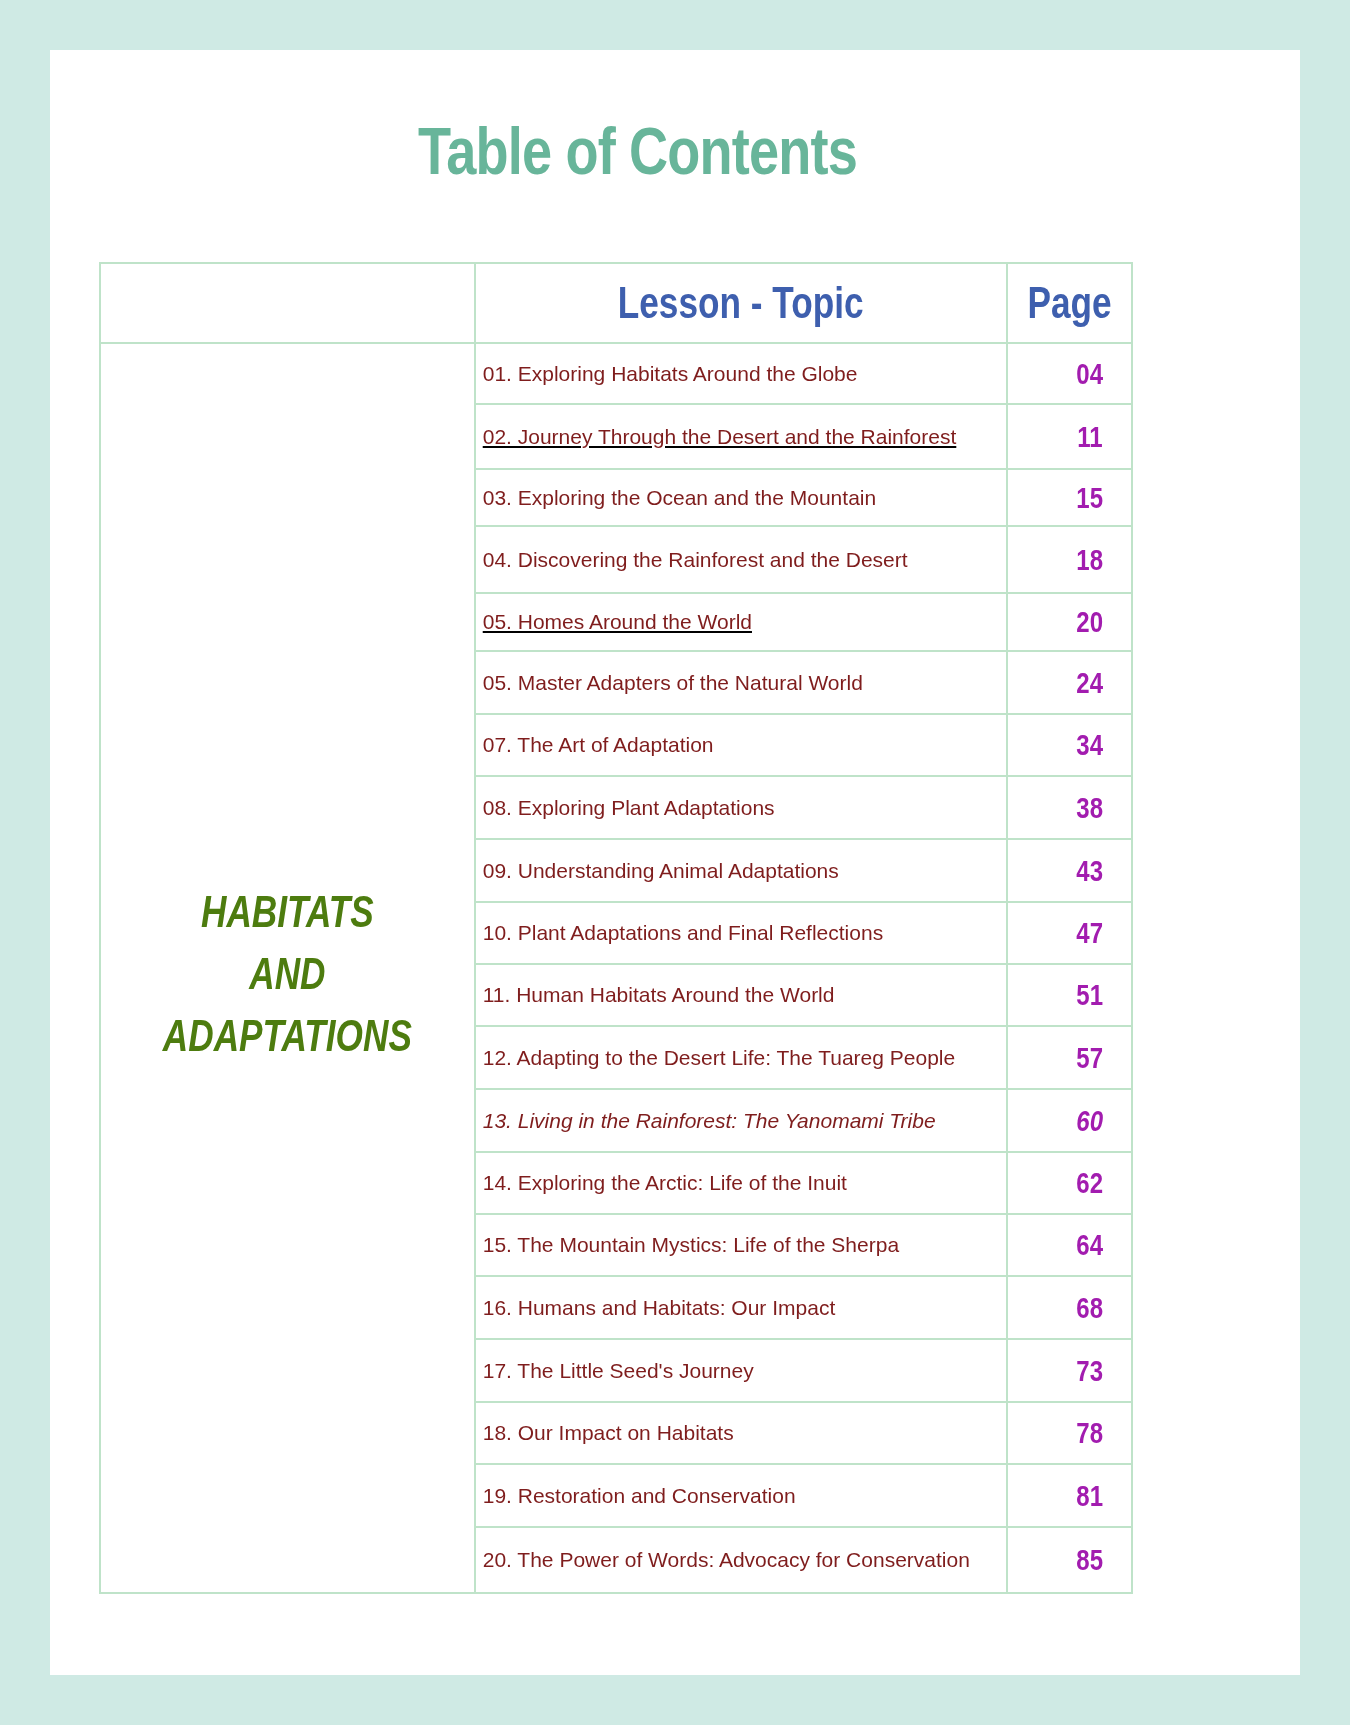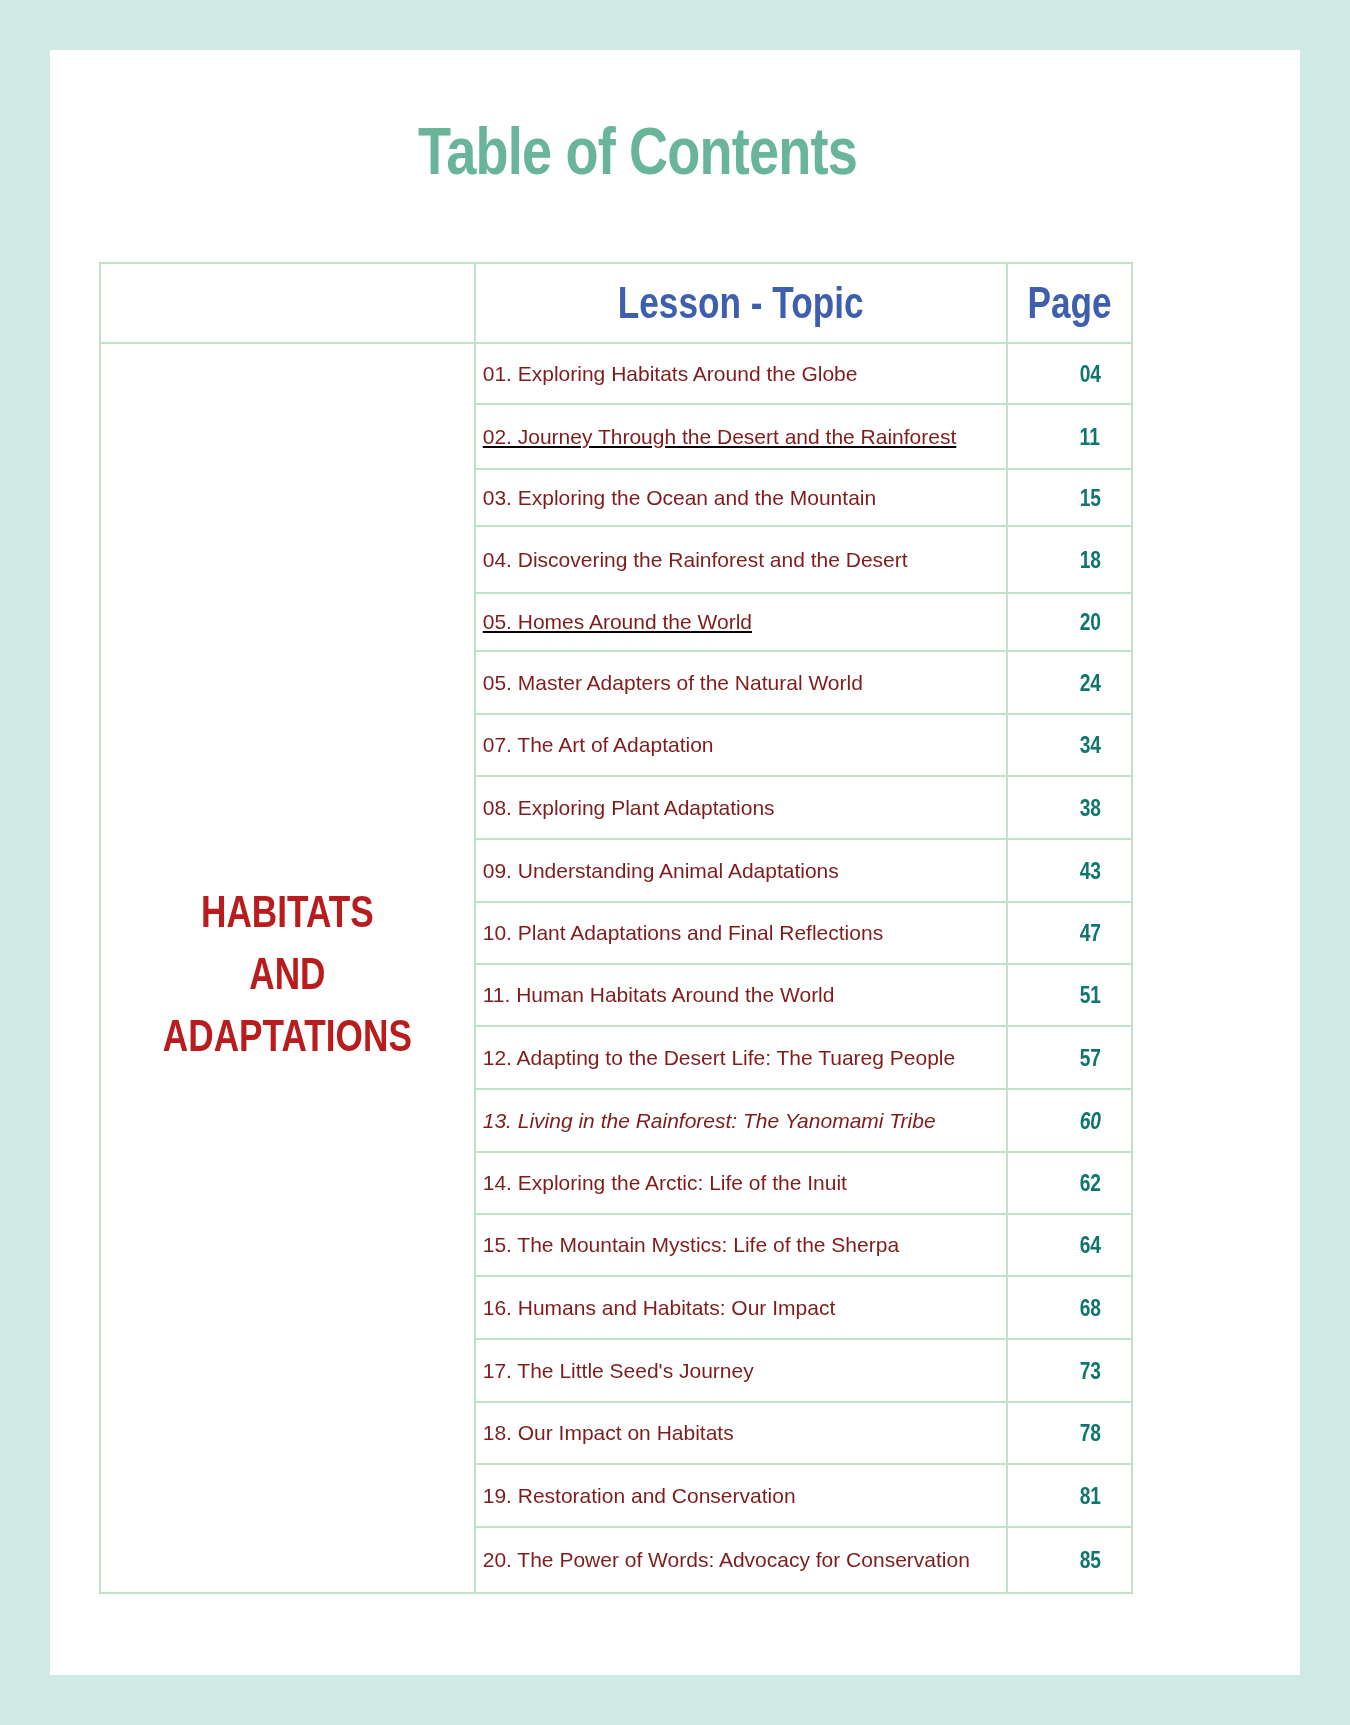--- a/index.html
+++ b/index.html
@@ -42,39 +42,40 @@
     font-weight: 700;
     font-size: 44px;
   }
   th span { display: inline-block; transform: scaleX(0.8); }
   .col-section { width: 374px; }
   .col-topic { width: 531px; }
   .col-page { width: 125px; }
   .section-cell {
     text-align: center;
     vertical-align: middle;
-    color: #b91c1c;
+    color: #4d7c0f;
     font-weight: 700;
     font-size: 44px;
     line-height: 62px;
     padding-top: 0;
+    font-style: italic;
   }
   .section-cell .line { display: block; transform: scaleX(0.8); }
   .topic {
     color: #7f1d1d;
     font-size: 21px;
     padding-left: 7px;
     white-space: nowrap;
     overflow: hidden;
   }
   .page {
     text-align: center;
-    color: #0f766e;
+    color: #a21caf;
     font-weight: 700;
-    font-size: 24px;
+    font-size: 30px;
     padding-left: 41px;
   }
   .page span { display: inline-block; transform: scaleX(0.8); }
 </style>
 </head>
 <body>
 
 <div class="card"></div>
 <h1 class="title">Table of Contents</h1>
 

